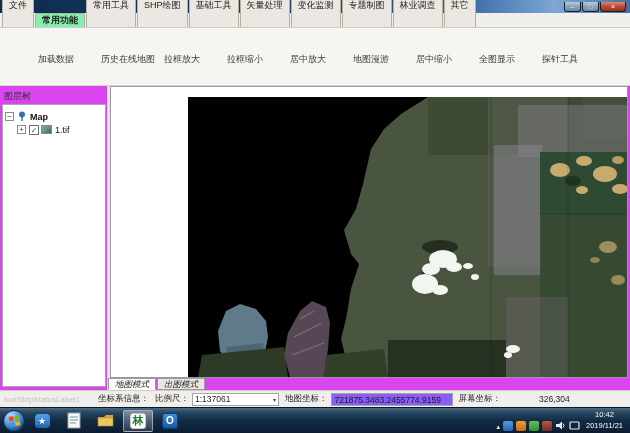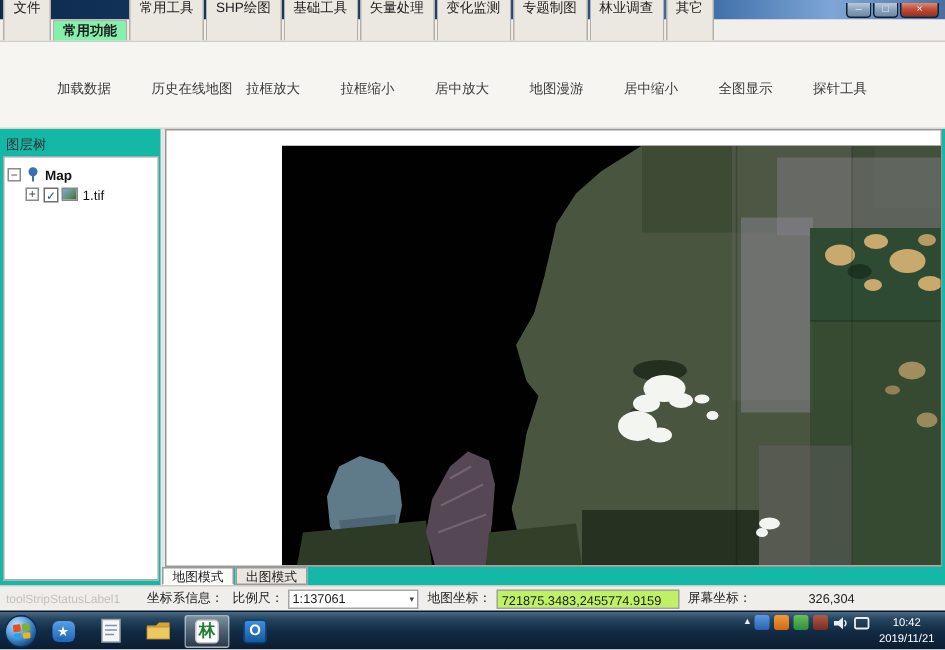--- a/index.html
+++ b/index.html
@@ -28,68 +28,68 @@
   .menu-tab.selected { background:#86efac; font-weight:bold; height:14px; }
 
   
   .toolbar { position:absolute; top:28px; left:0; right:0; height:58px; background:#f6f5f2;
     border-bottom:1px solid #d8d5cf; display:flex; padding:2px 2px 0 2px; }
   .tool-btn { width:63px; display:flex; align-items:center; padding-top:2px;gap:36px; }
   .tool-icon { width:36px; height:36px; }
   .tool-label { font-size:9px; color:#3a3a3a; margin-top:2px; white-space:nowrap; }
 
   
-  .workspace { position:absolute; top:86px; left:0; right:0; height:304px; background:#14b8a6; }
+  .workspace { position:absolute; top:86px; left:0; right:0; height:304px; background:#d946ef; }
   .layer-panel { position:absolute; left:0; top:0; width:107px; height:100%; }
   .panel-title { font-size:9px; color:#333; padding:4px 4px 2px 4px; }
   .tree-box { position:absolute; left:2px; top:18px; right:1px; bottom:3px; background:#fff; border:1px solid #a7a7a7; padding:5px 2px; font-size:9px; color:#111; }
   .tree-row { display:flex; align-items:center; height:13px; white-space:nowrap; }
   .tree-row.child { margin-left:12px; }
   .expander { width:9px; height:9px; border:1px solid #8a8a8a; background:#fff; font-size:8px; line-height:7px; text-align:center; color:#444; margin-right:3px; flex:none; }
   .checkbox { width:10px; height:10px; border:1px solid #6f6f6f; background:#fff; font-size:8px; line-height:9px; text-align:center; color:#1c52c0; margin-right:2px; flex:none; }
   .thumb { width:11px; height:9px; border:1px solid #888; background:linear-gradient(135deg,#7fa8d0 0%,#5d8f6a 60%,#3d5f46 100%); margin-right:3px; flex:none; }
   .tree-row b { font-weight:bold; }
   .splitter { position:absolute; left:107px; top:0; width:3px; height:100%; background:#e6e6e6; cursor:col-resize; }
 
   .map-outer { position:absolute; left:110px; top:0; right:2px; bottom:12px; background:#fff; border:1px solid #9a9a9a; overflow:hidden; }
   .raster { position:absolute; left:77px; top:10px; width:440px; height:280px; }
   .raster svg { display:block; width:100%; height:100%; }
 
-  .view-tabs { position:absolute; left:108px; bottom:0; height:12px; display:flex; align-items:flex-start; }
+  .view-tabs { position:absolute; left:108px; bottom:0; height:12px; display:flex; align-items:flex-start;font-style:italic; }
   .view-tab { font-size:8.5px; height:12px; line-height:11px; padding:0 6px; border:1px solid #9a9a9a; background:#e9e6e1; color:#222; margin-right:1px; }
   .view-tab.active { background:#fbfbfa; border-bottom-color:#fbfbfa; }
 
   
   .statusbar { position:absolute; top:390px; left:0; right:0; height:17px; background:#f0eeeb;
     border-top:1px solid #cfccc6; display:flex; align-items:center; font-size:8.5px; color:#1e1e1e; }
   .sb-faint { color:#c4c1ba; margin-left:4px; width:88px; overflow:hidden; white-space:nowrap; font-size:8px; }
   .sb-label { margin-left:6px; white-space:nowrap; }
   .sb-combo { display:flex; align-items:center; width:87px; height:13px; border:1px solid #a5a5a5; background:#fff; margin-left:3px; padding:0 2px; }
   .sb-combo .val { flex:1; font-size:8.5px; }
   .sb-combo .arr { font-size:6px; color:#444; }
-  .sb-box { width:122px; height:13px; border:1px solid #a5a5a5; background:#bef264; margin-left:3px; padding:0 3px; line-height:12px; font-size:8.5px; white-space:nowrap; overflow:hidden; }
+  .sb-box { width:122px; height:13px; border:1px solid #a5a5a5; background:#8b5cf6; margin-left:3px; padding:0 3px; line-height:12px; font-size:8.5px; white-space:nowrap; overflow:hidden; }
   .sb-val { margin-left:38px; }
 
   
   .taskbar { position:absolute; top:407px; left:0; right:0; height:26px;
     background:linear-gradient(#4a6b85 0%,#27465f 18%,#122c45 50%,#0b1c31 100%);
     display:flex; align-items:center; border-top:1px solid #0a1726; }
   .start-orb { width:22px; height:22px; margin-left:3px; border-radius:50%; flex:none;
     background:radial-gradient(circle at 35% 28%,#bfe0fa 0%,#5aa0dc 40%,#16508f 75%,#0a2f5c 100%);
     border:1px solid #0d2b4e; display:flex; align-items:center; justify-content:center; }
   .orb-flag { width:11px; height:10px; display:grid; grid-template-columns:1fr 1fr; grid-template-rows:1fr 1fr; gap:1px; transform:rotate(-6deg); }
   .orb-flag i { border-radius:1px; }
   .task-app { width:30px; height:22px; margin-left:2px; border-radius:2px; display:flex; align-items:center; justify-content:center; flex:none; }
   .task-app.active { background:linear-gradient(rgba(255,255,255,.38),rgba(255,255,255,.12)); border:1px solid rgba(255,255,255,.45); }
   .sq-icon { width:16px; height:16px; border-radius:3px; display:flex; align-items:center; justify-content:center; font-weight:bold; }
   .icon-lin { background:#fdfdfd; color:#1e7d32; font-size:11px; border:1px solid #c8c8c8; }
   .icon-o { background:linear-gradient(#3f8fdc,#155a9e); color:#fff; font-size:10px; border:1px solid #0d3e74; }
   .bubble { position:relative; width:15px; height:14px; background:linear-gradient(#55a0e8,#1f66b4); border-radius:4px; color:#fff; font-size:9px; line-height:14px; text-align:center; }
   .bubble:after { content:""; position:absolute; left:2px; bottom:-3px; border:3px solid transparent; border-top-color:#1f66b4; }
-  .tray { margin-left:auto; display:flex; align-items:flex-start; gap:3px; padding-right:2px; }
+  .tray { margin-left:auto; display:flex; align-items:flex-end; gap:3px; padding-right:2px; }
   .tray-arrow { color:#e8eef5; font-size:7px; }
   .tray-ico { width:10px; height:10px; border-radius:2px; flex:none; }
   .clock { color:#fff; font-size:7.5px; line-height:1.35; text-align:center; padding:0 5px 0 3px; white-space:nowrap; }
 </style>
 </head>
 <body>
 
 <div class="screen">
 
   <div class="titlebar">

